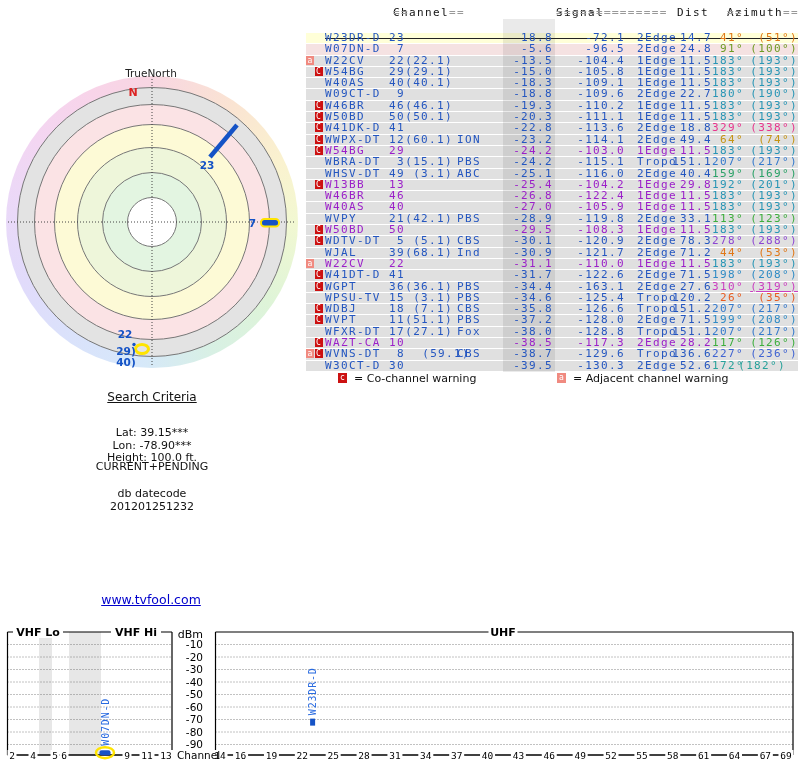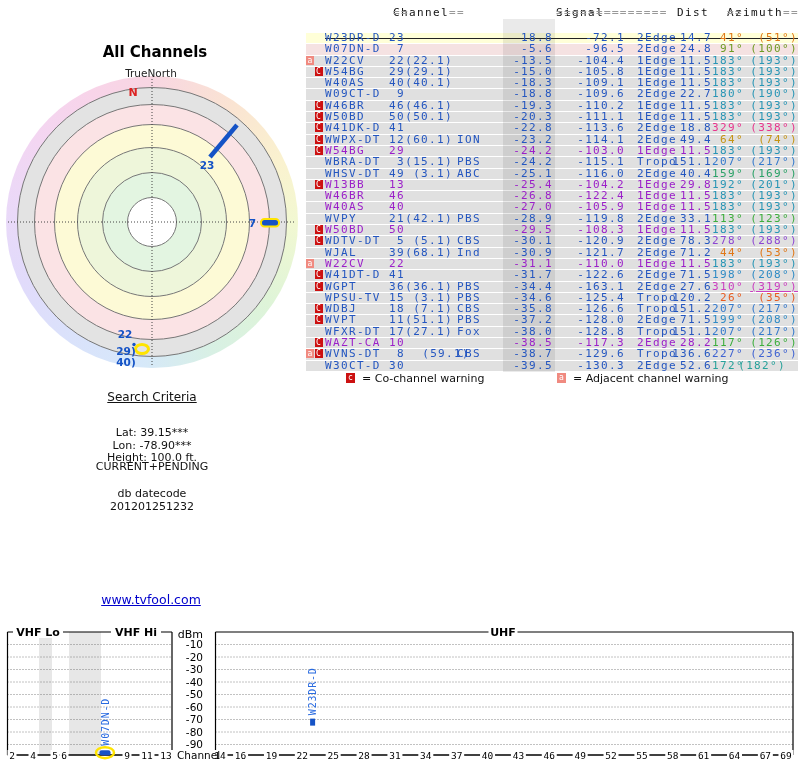--- a/index.html
+++ b/index.html
@@ -54,21 +54,20 @@
   #site-link-wrap{position:absolute;left:0;top:589px;width:302px;text-align:center;}
   #site-link{color:#0000cc;font-size:12.5px;text-decoration:underline;cursor:pointer;}
 
   
   #spectrum{position:absolute;left:0;top:615px;}
 </style>
 </head>
 <body>
 
 <div id="radar">
-  <div id="radar-title">All Channels</div>
   <div id="ring-pastel" class="ring"></div>
   <div id="ring-gray" class="ring"></div>
   <div id="ring-pink" class="ring"></div>
   <div id="ring-yellow" class="ring"></div>
   <div id="ring-yg" class="ring"></div>
   <div id="ring-green" class="ring"></div>
   <div id="ring-white" class="ring"></div>
   <svg id="radar-svg" width="310" height="380">
     <line x1="152" y1="79" x2="152" y2="367" stroke="#444" stroke-width="1" stroke-dasharray="1,2"></line>
     <line x1="8" y1="222" x2="296" y2="222" stroke="#444" stroke-width="1" stroke-dasharray="1,2"></line>
@@ -470,21 +469,21 @@
         <span style="right: 173px; color: rgb(36, 86, 192);">-130.3</span>
         <span style="left: 331px; color: rgb(36, 86, 192);">2Edge</span>
         <span style="right: 86px; color: rgb(36, 86, 192);">52.6</span>
         <span style="right: 54px; color: rgb(40, 162, 155);">172°</span>
         <span style="right: 12px; color: rgb(40, 162, 155);">(182°)</span>
       </div>
     </div>
 </div>
 <div id="nm-band"></div>
 
-<div class="legend-group" style="left:346px;">
+<div class="legend-group" style="left:338px;">
   <span class="legend-box" style="background:#cc1111;">c</span><span class="legend-text">= Co-channel warning</span>
 </div>
 <div class="legend-group" style="left:557px;">
   <span class="legend-box" style="background:#f08a80;">a</span><span class="legend-text">= Adjacent channel warning</span>
 </div>
 
 <div class="sc-line" id="sc-head" style="top:390px;">Search Criteria</div>
 <div class="sc-line" style="top:413px;margin-top:47px;">CURRENT+PENDING</div>
 <div class="sc-line" style="top:426px;">Lat: 39.15***</div>
 <div class="sc-line" style="top:438.5px;">Lon: -78.90***</div>

